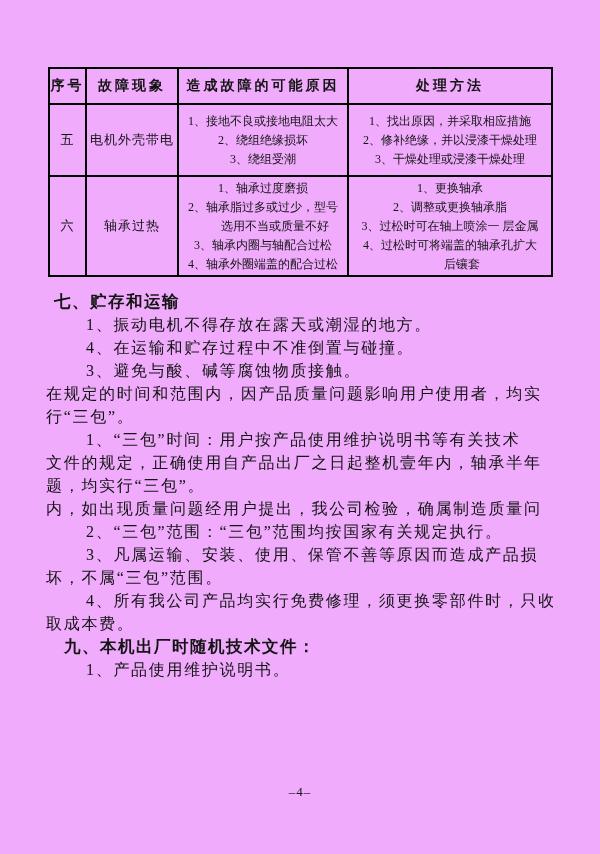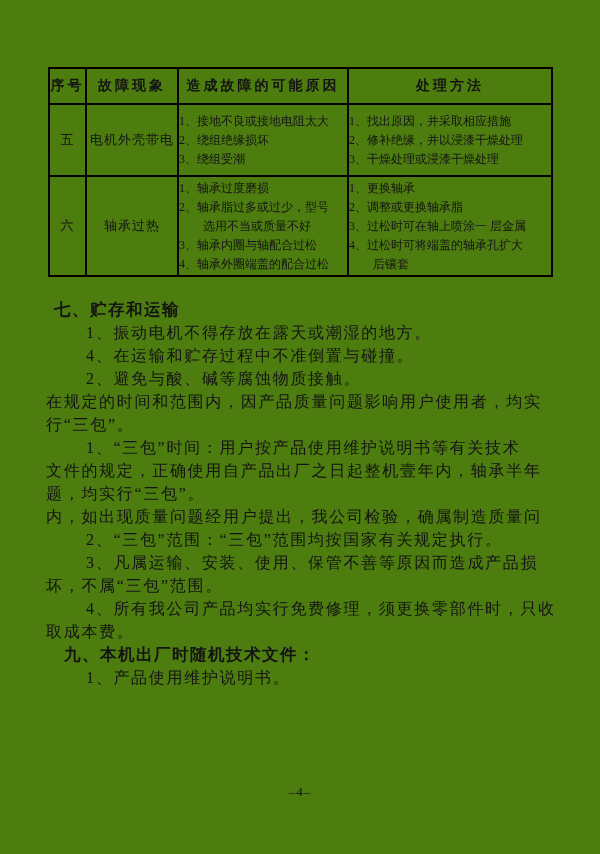--- a/index.html
+++ b/index.html
@@ -4,21 +4,21 @@
 <style>
   html, body {
     margin: 0;
     padding: 0;
     background: #ffffff;
   }
   .page {
     position: relative;
     width: 600px;
     height: 854px;
-    background: #4d7c0f;
+    background: #f0abfc;
     color: #141414;
     font-family: "Liberation Serif", serif;
     overflow: hidden;
   }
 
   
   table.fault-table {
     position: absolute;
     left: 48px;
     top: 67px;
@@ -26,20 +26,21 @@
     border-collapse: collapse;
     table-layout: fixed;
     color: #141414;
   }
   table.fault-table th,
   table.fault-table td {
     border: 2px solid #000;
     padding: 0;
     vertical-align: middle;
     overflow: hidden;
+    text-align: center;
   }
   tr.head-row th {
     height: 34px;
     font-size: 14px;
     font-weight: 600;
     letter-spacing: 3px;
     text-align: center;
     white-space: nowrap;
   }
   tr.row-five { height: 72px; }
@@ -59,21 +60,21 @@
   .tline {
     white-space: nowrap;
     overflow: hidden;
   }
   .tline.cont { padding-left: 24px; }
 
   
   .content {
     position: absolute;
     left: 46px;
-    top: 298px;
+    top: 290px;
     width: 507px;
   }
   .h {
     font-family: "Liberation Sans", sans-serif;
     font-weight: bold;
     font-size: 16.5px;
     line-height: 23px;
     letter-spacing: 1.5px;
     padding-left: 8px;
     white-space: nowrap;
@@ -153,21 +154,21 @@
         </td>
       </tr>
     </tbody>
   </table>
 
   <div class="content">
 
     <div class="h">七、贮存和运输</div>
     <div class="ln ind">1、振动电机不得存放在露天或潮湿的地方。</div>
     <div class="ln ind">4、在运输和贮存过程中不准倒置与碰撞。</div>
-    <div class="ln ind">2、避免与酸、碱等腐蚀物质接触。</div>
+    <div class="ln ind">3、避免与酸、碱等腐蚀物质接触。</div>
 
     <div class="ln">在规定的时间和范围内，因产品质量问题影响用户使用者，均实</div>
     <div class="ln">行“三包”。</div>
     <div class="ln ind">1、“三包”时间：用户按产品使用维护说明书等有关技术</div>
     <div class="ln">文件的规定，正确使用自产品出厂之日起整机壹年内，轴承半年</div>
     <div class="ln">题，均实行“三包”。</div>
     <div class="ln">内，如出现质量问题经用户提出，我公司检验，确属制造质量问</div>
     <div class="ln ind">2、“三包”范围：“三包”范围均按国家有关规定执行。</div>
     <div class="ln ind">3、凡属运输、安装、使用、保管不善等原因而造成产品损</div>
     <div class="ln">坏，不属“三包”范围。</div>

